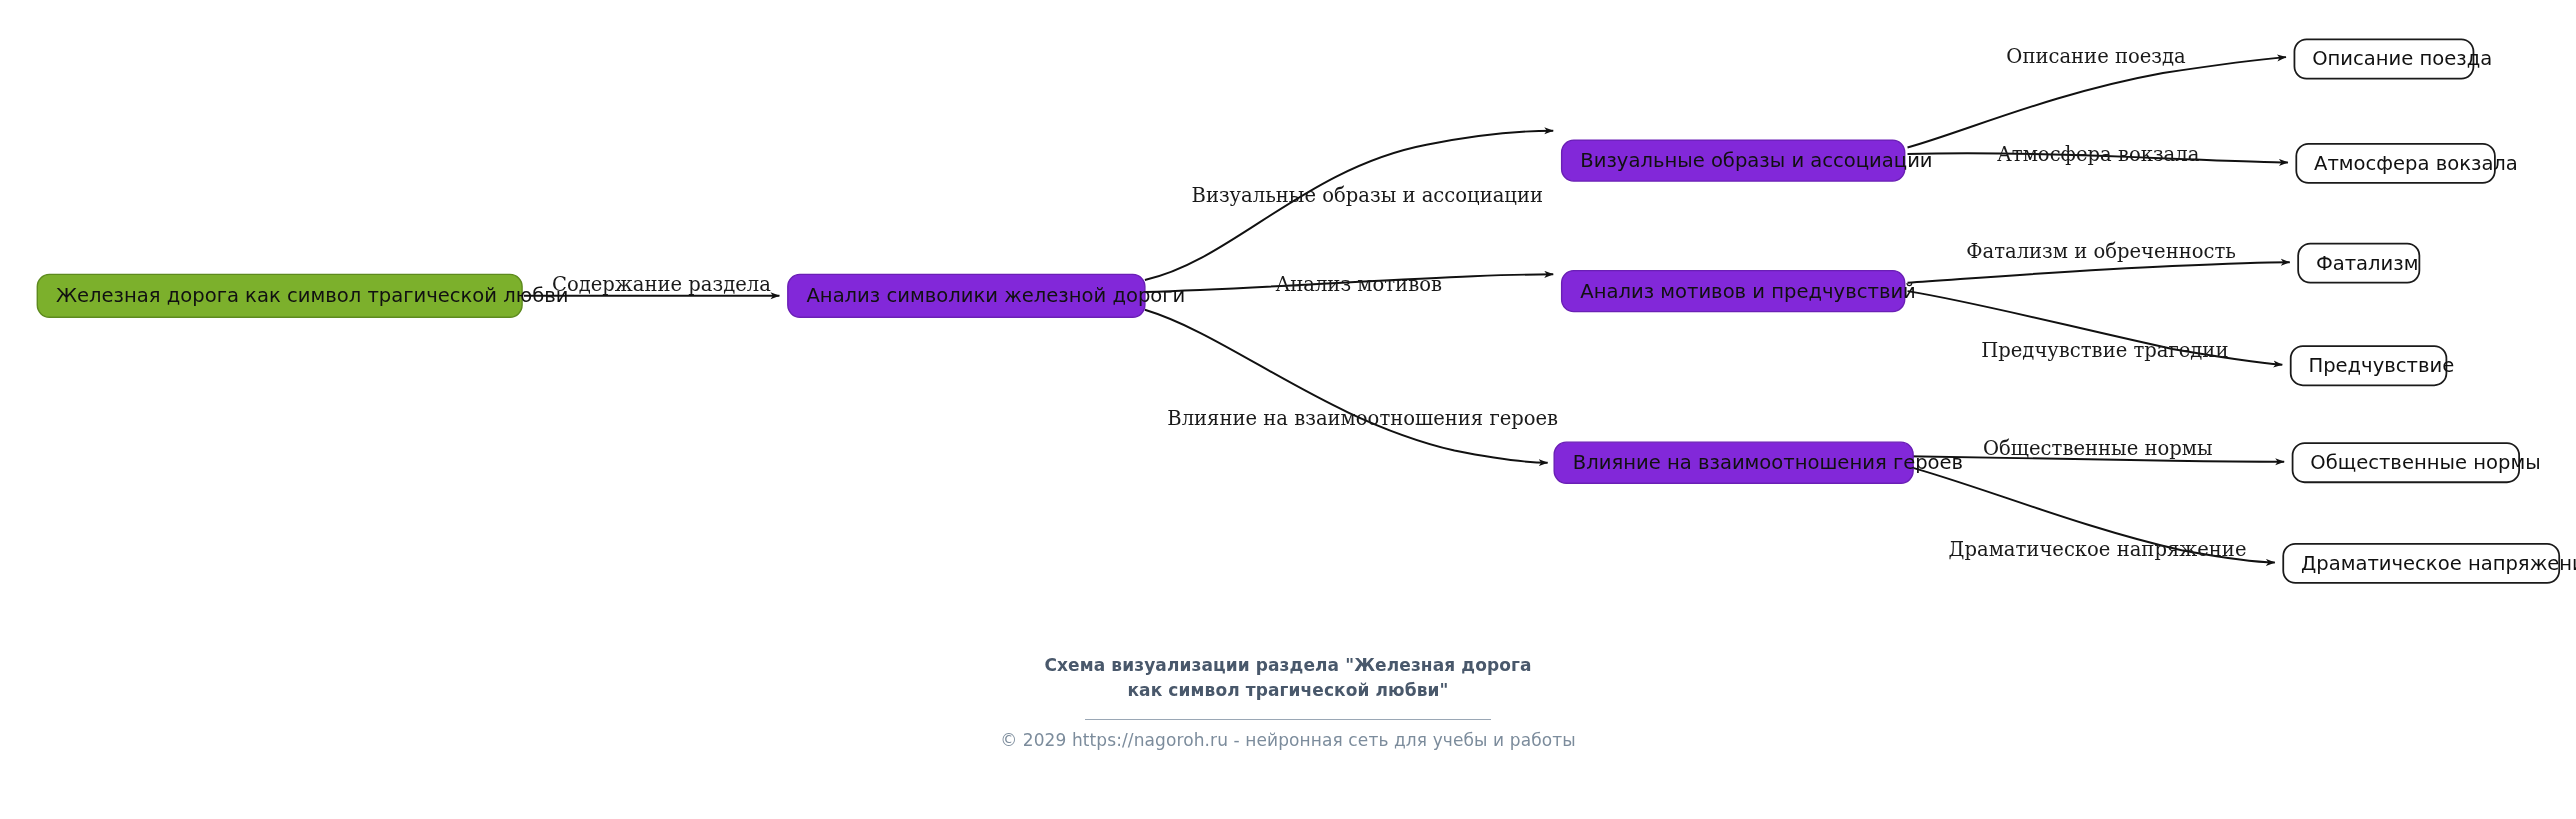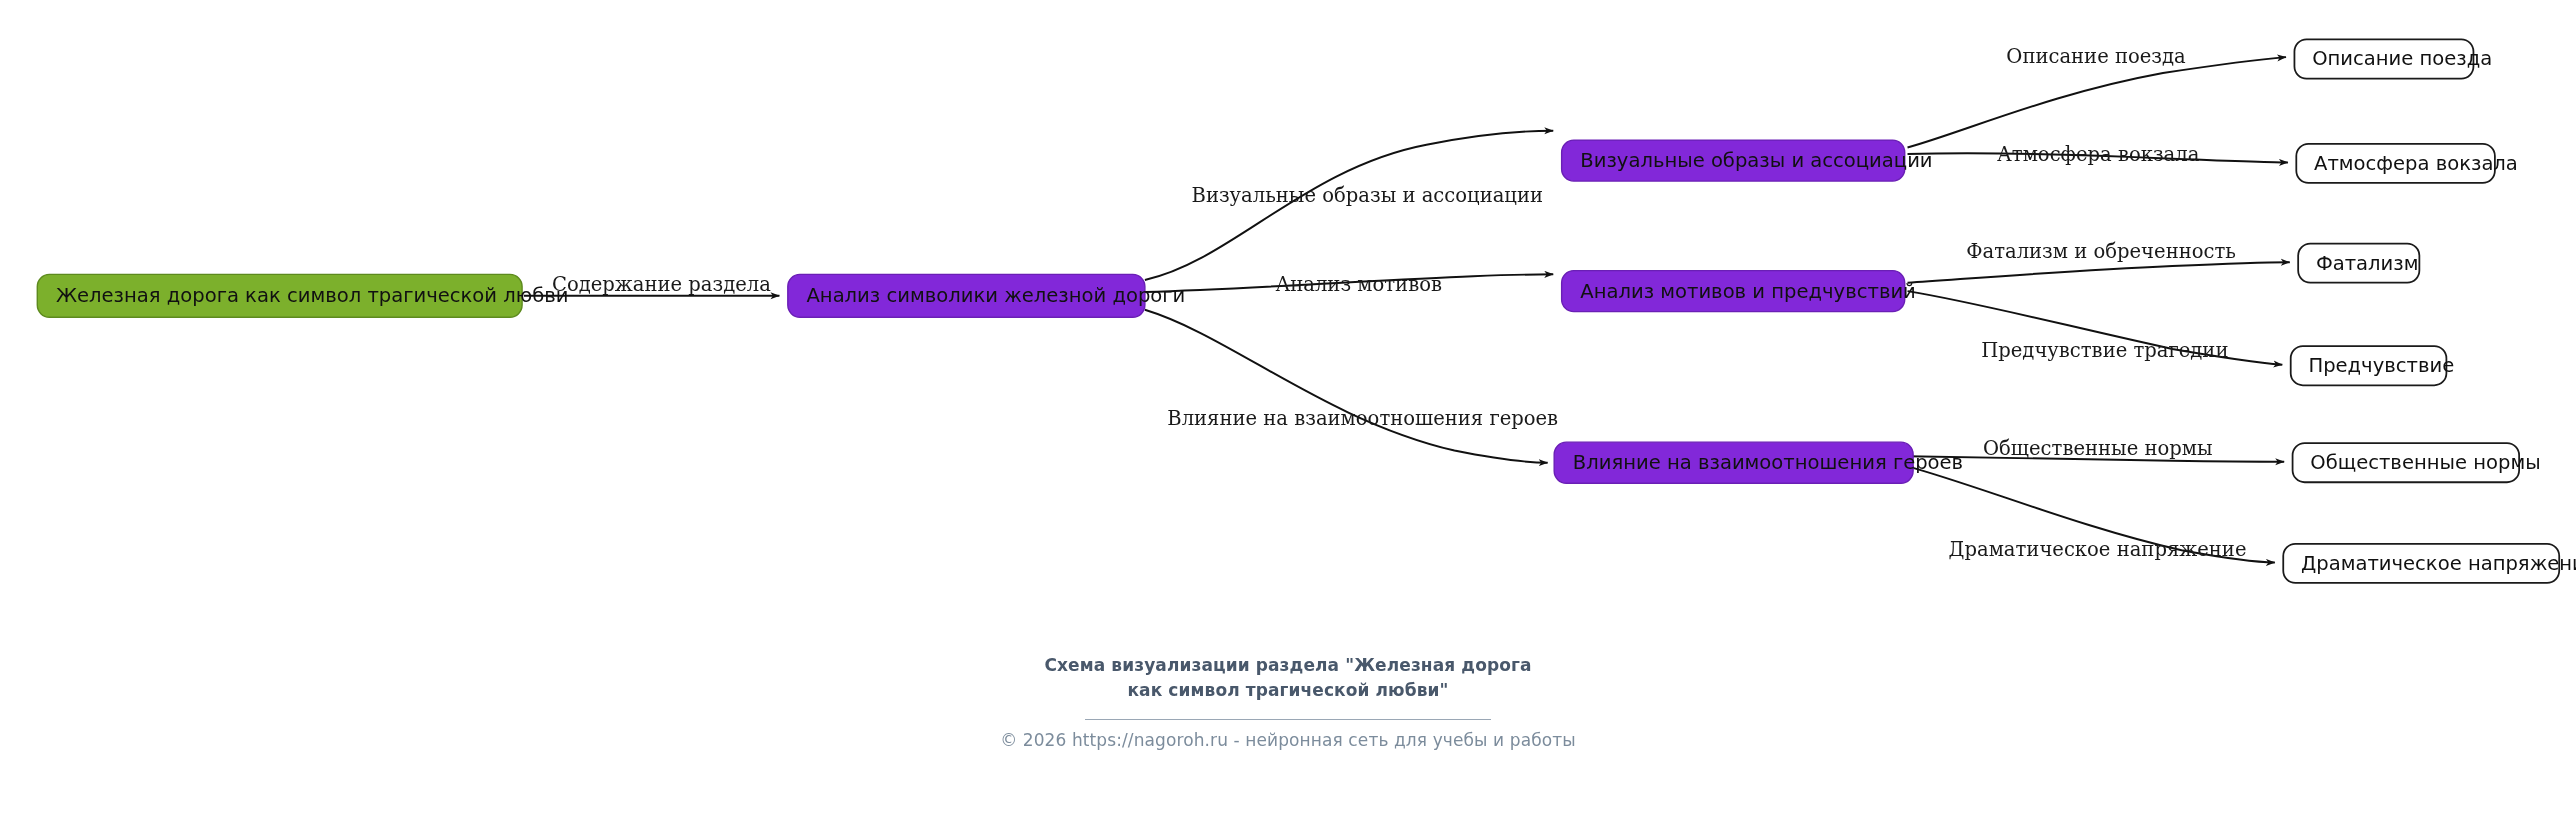--- a/index.html
+++ b/index.html
@@ -129,16 +129,16 @@
 
   <div class="footer" id="footer-title">
     <div>Схема визуализации раздела "Железная дорога</div>
     <div>как символ трагической любви"</div>
   </div>
 
   <div class="footer" id="footer-rule">
     <span class="rule"></span>
   </div>
 
-  <div class="footer" id="footer-copy">© 2026 https://nagoroh.ru - нейронная сеть для учебы и работы</div>
+  <div class="footer" id="footer-copy">© 2029 https://nagoroh.ru - нейронная сеть для учебы и работы</div>
 
 </div>
 
 
 </body></html>

